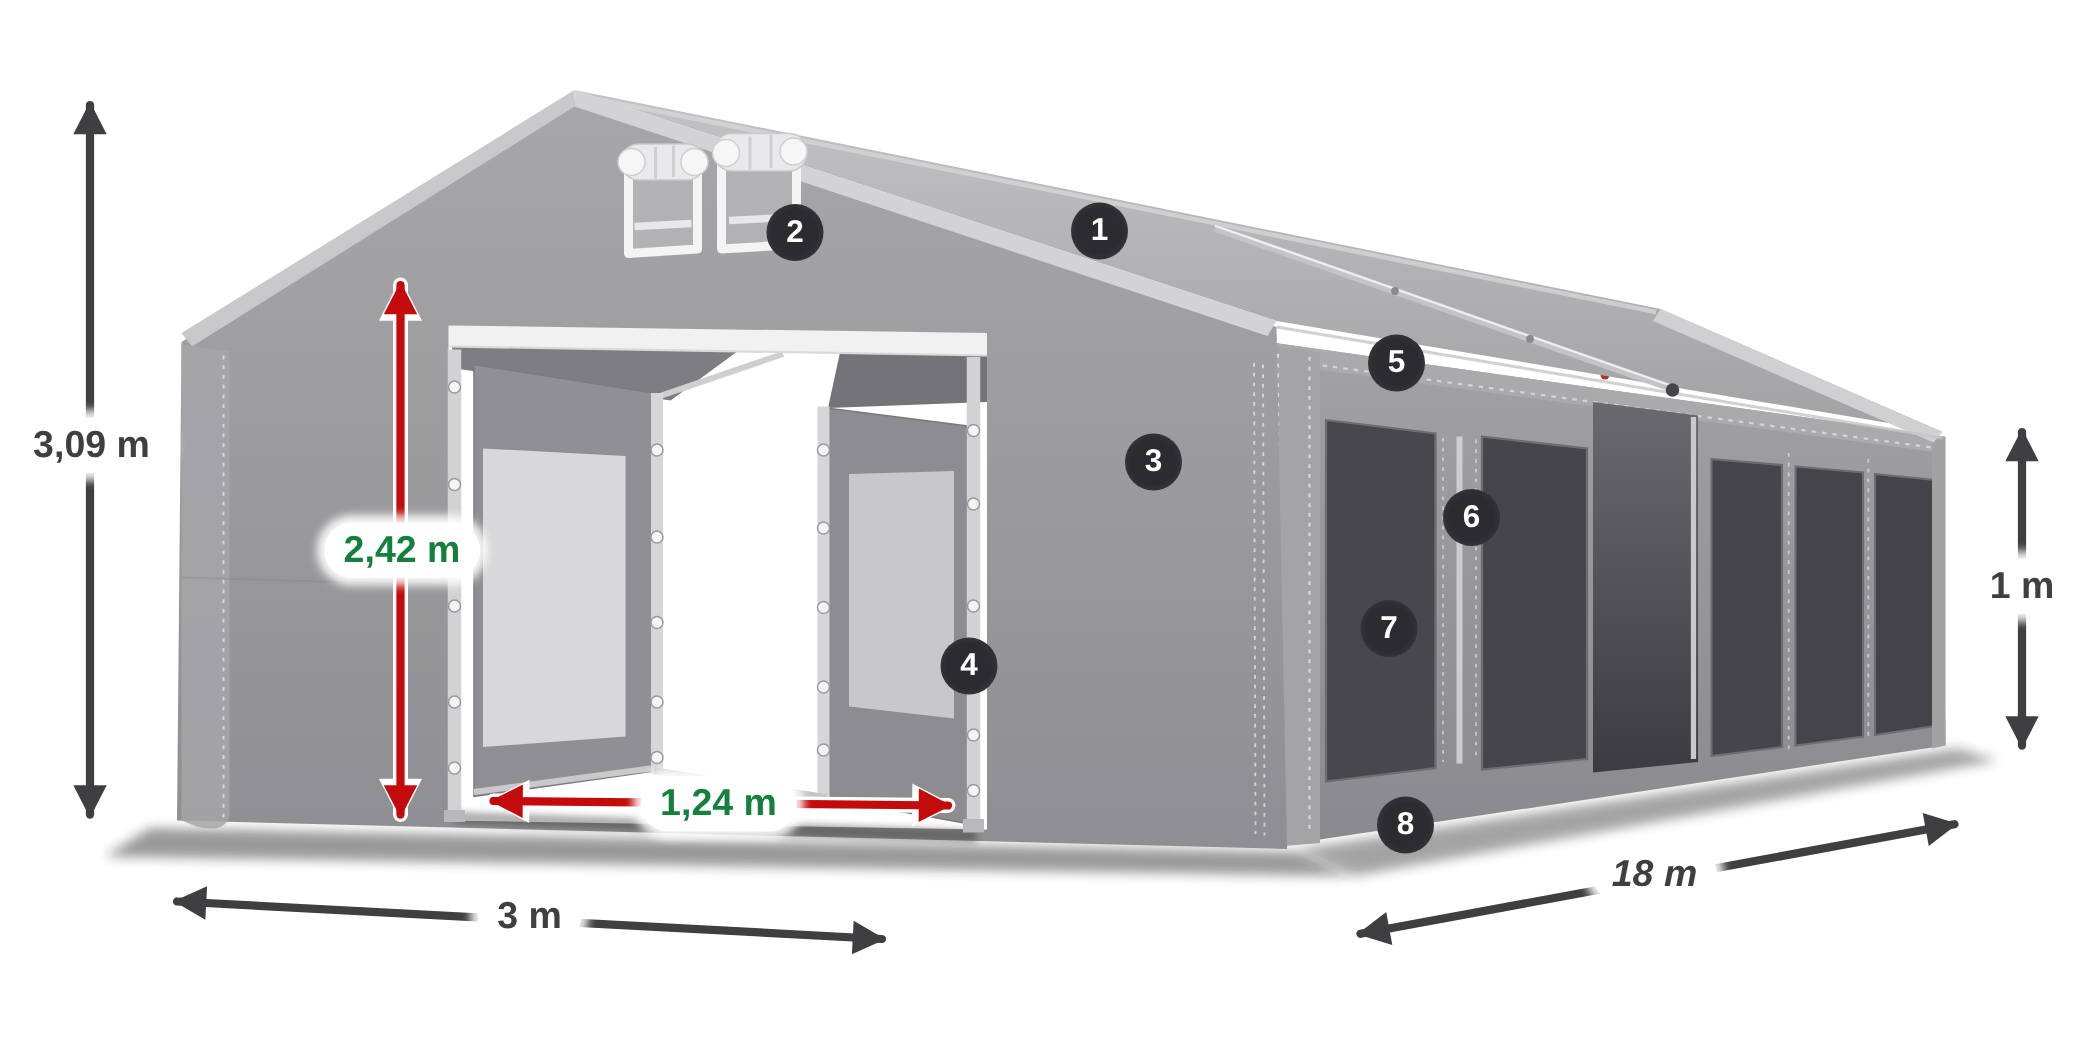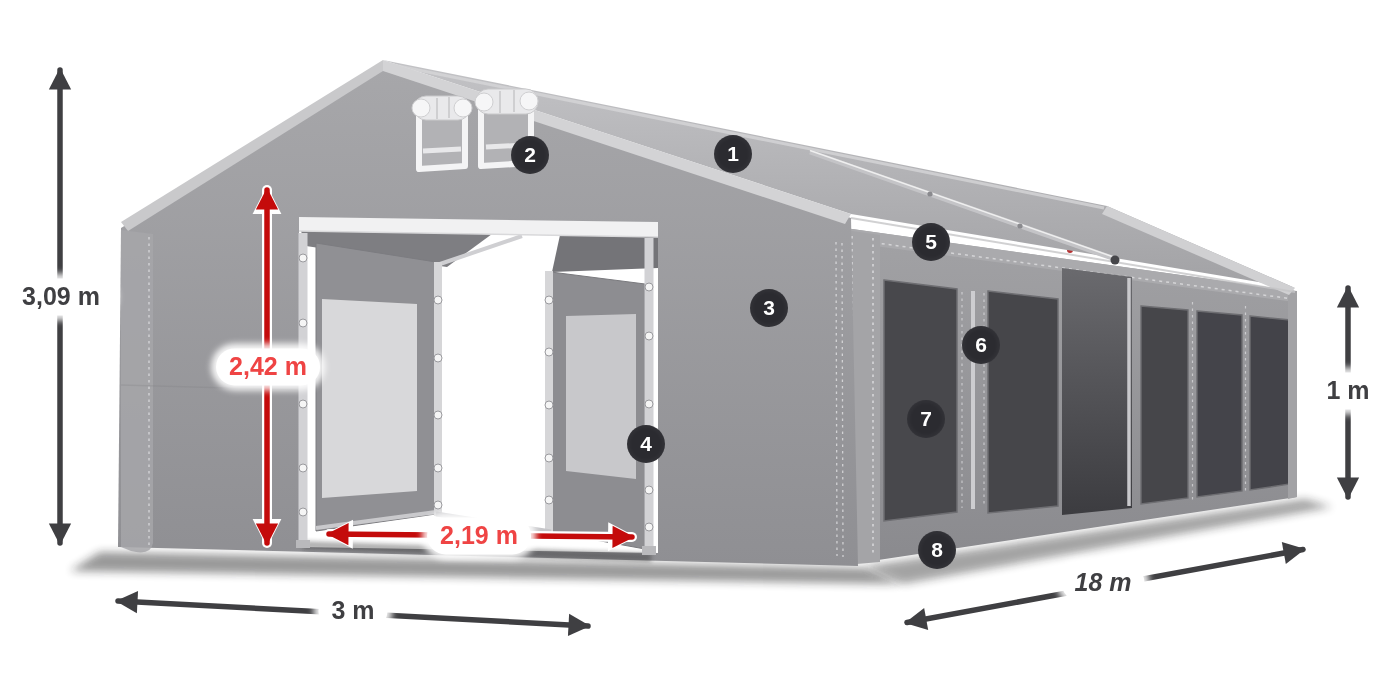--- a/index.html
+++ b/index.html
@@ -5,21 +5,21 @@
   html,body{margin:0;padding:0;background:#ffffff;}
   .stage{position:relative;width:1400px;height:700px;background:#ffffff;overflow:hidden;
          font-family:"Liberation Sans",sans-serif;}
   .stage svg{position:absolute;left:0;top:0;}
 
   
   .lbl{position:absolute;transform:translate(-50%,-50%);background:#ffffff;
        border-radius:24px;padding:3px 13px;font-weight:700;font-size:25px;line-height:1.25;
        color:#3f3f42;white-space:nowrap;box-shadow:0 0 6px 5px rgba(255,255,255,0.9);
        z-index:30;}
-  .lbl.red{color:#ef4444;}
+  .lbl.red{color:#15803d;}
   #lbl-total-height{left:61px;top:297px;}
   #lbl-entrance-height{left:268px;top:367px;}
   #lbl-entrance-width{left:479px;top:536px;}
   #lbl-width{left:353px;top:611px;}
   #lbl-length{left:1103px;top:583px;font-style:italic;}
   #lbl-side-height{left:1348px;top:391px;}
 
   
   .badge{position:absolute;transform:translate(-50%,-50%);width:38px;height:38px;
          border-radius:50%;background:#2b2b30;color:#ffffff;display:flex;
@@ -227,21 +227,21 @@
       </g>
       <g>
         <line x1="1348" y1="288" x2="1348" y2="497" stroke="#ffffff" stroke-width="10" marker-start="url(#ahW)" marker-end="url(#ahW)"></line>
         <line x1="1348" y1="288" x2="1348" y2="497" stroke="#3f3f42" stroke-width="5.5" marker-start="url(#ahD)" marker-end="url(#ahD)"></line>
       </g>
     </g>
   </svg>
 
   <div class="lbl" id="lbl-total-height">3,09 m</div>
   <div class="lbl red" id="lbl-entrance-height">2,42 m</div>
-  <div class="lbl red" id="lbl-entrance-width">2,19 m</div>
+  <div class="lbl red" id="lbl-entrance-width">1,24 m</div>
   <div class="lbl" id="lbl-width">3 m</div>
   <div class="lbl" id="lbl-length">18 m</div>
   <div class="lbl" id="lbl-side-height">1 m</div>
 
   <div class="badge" id="badge-1">1</div>
   <div class="badge" id="badge-2">2</div>
   <div class="badge" id="badge-3">3</div>
   <div class="badge" id="badge-4">4</div>
   <div class="badge" id="badge-5">5</div>
   <div class="badge" id="badge-6">6</div>

